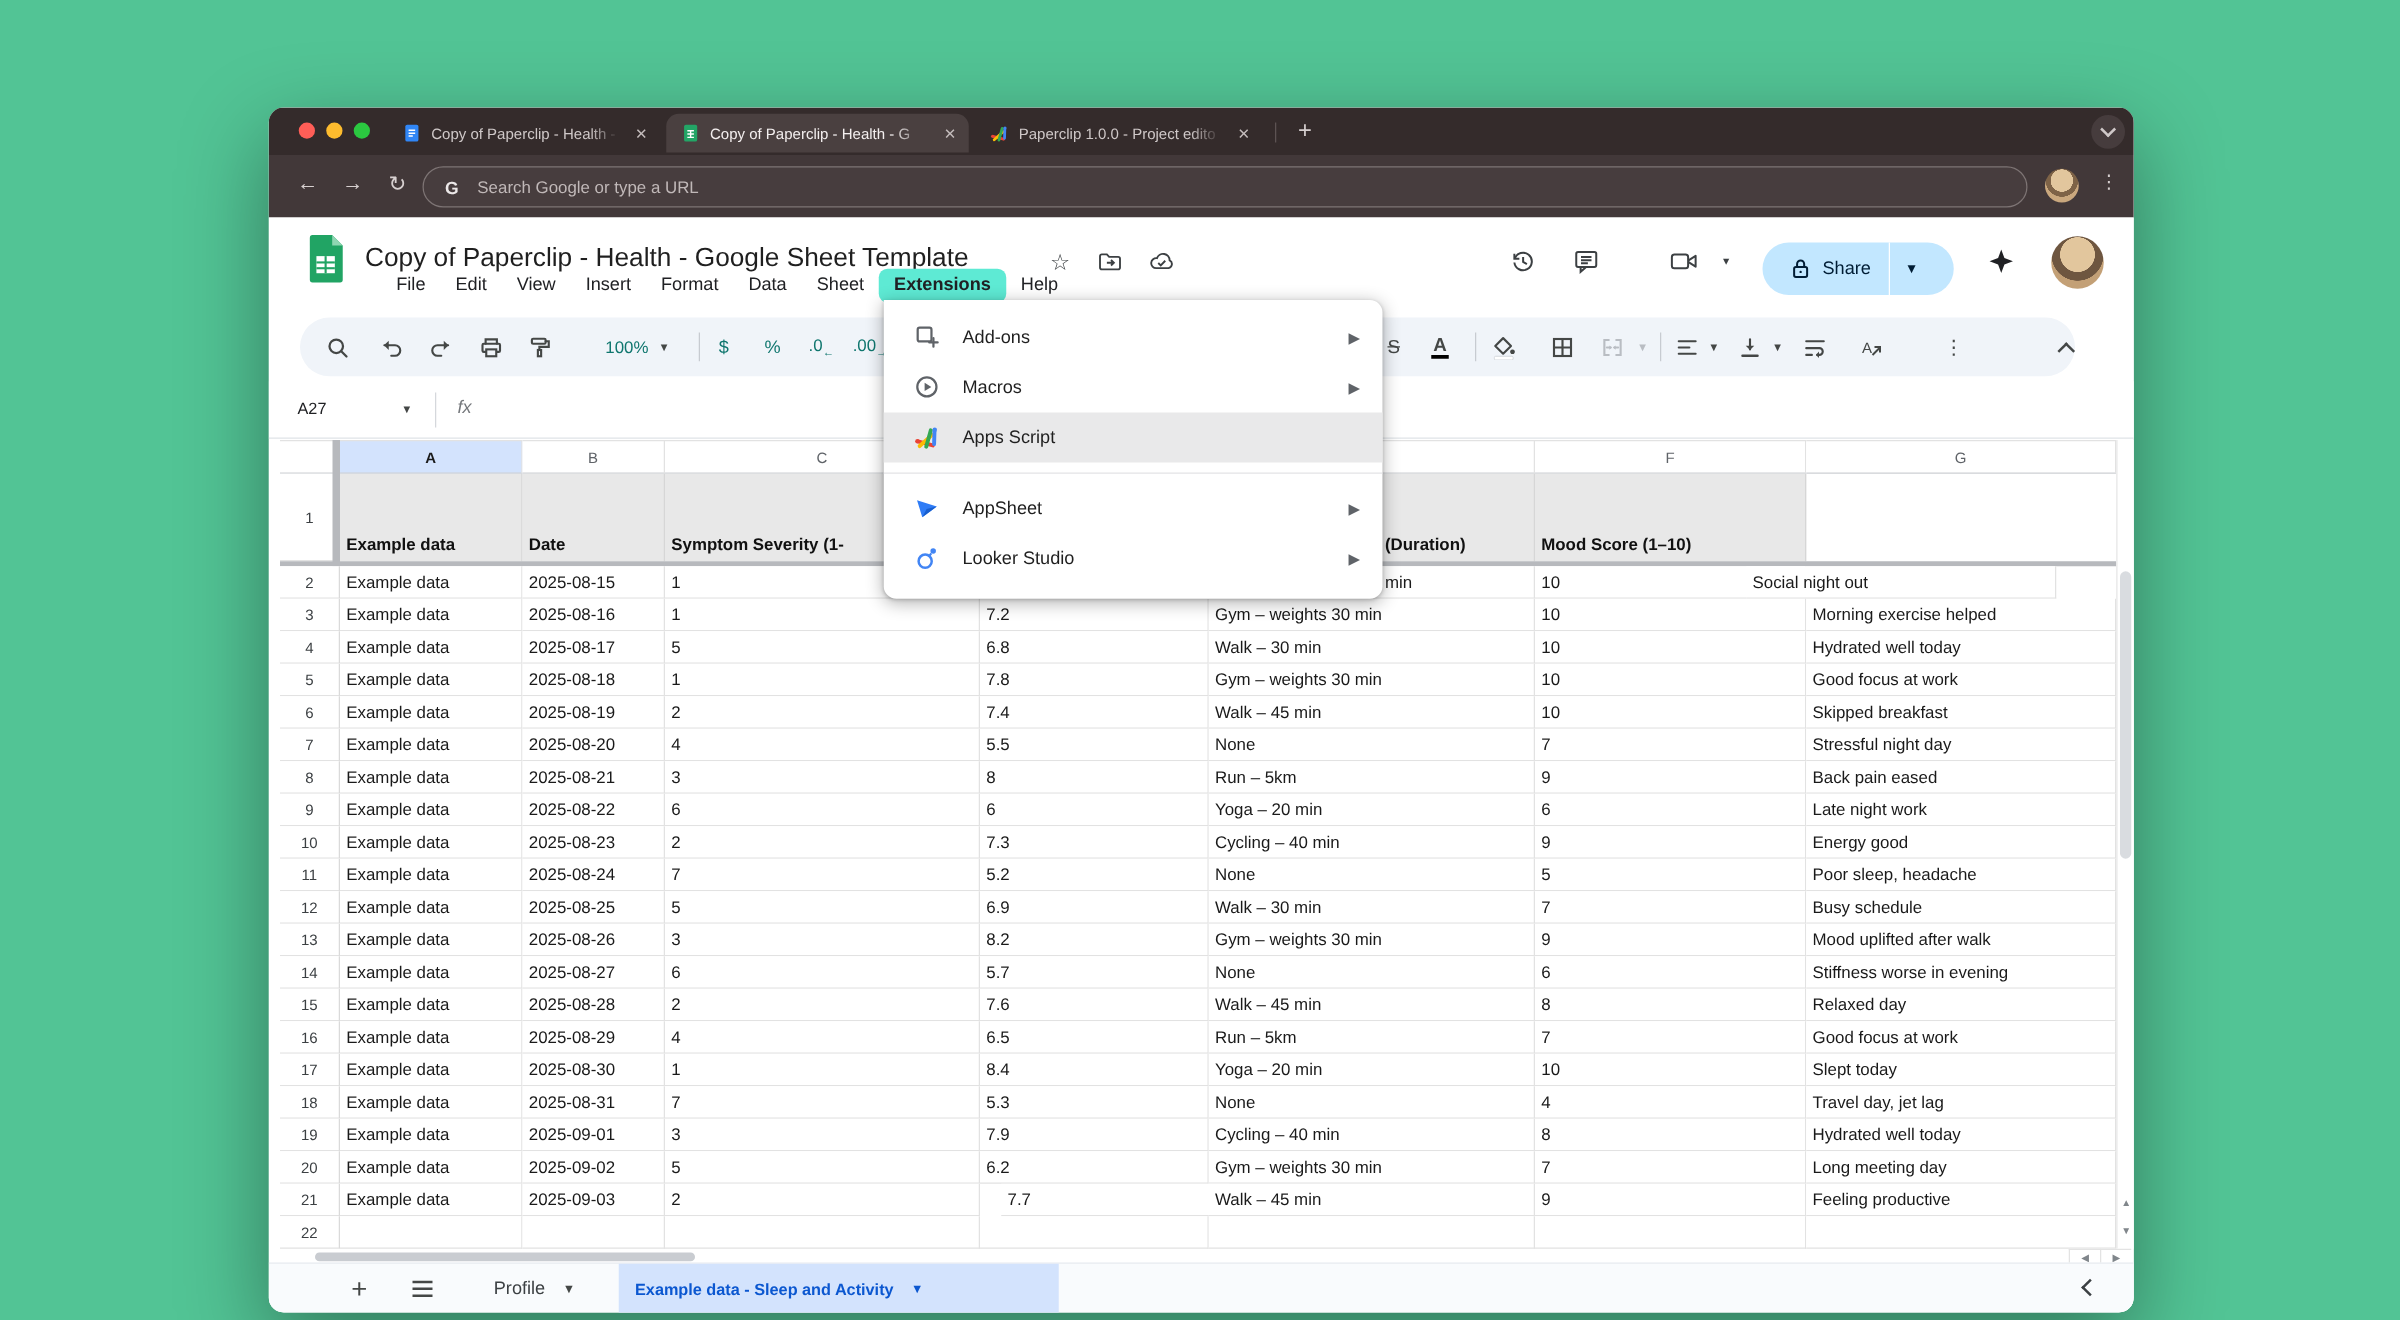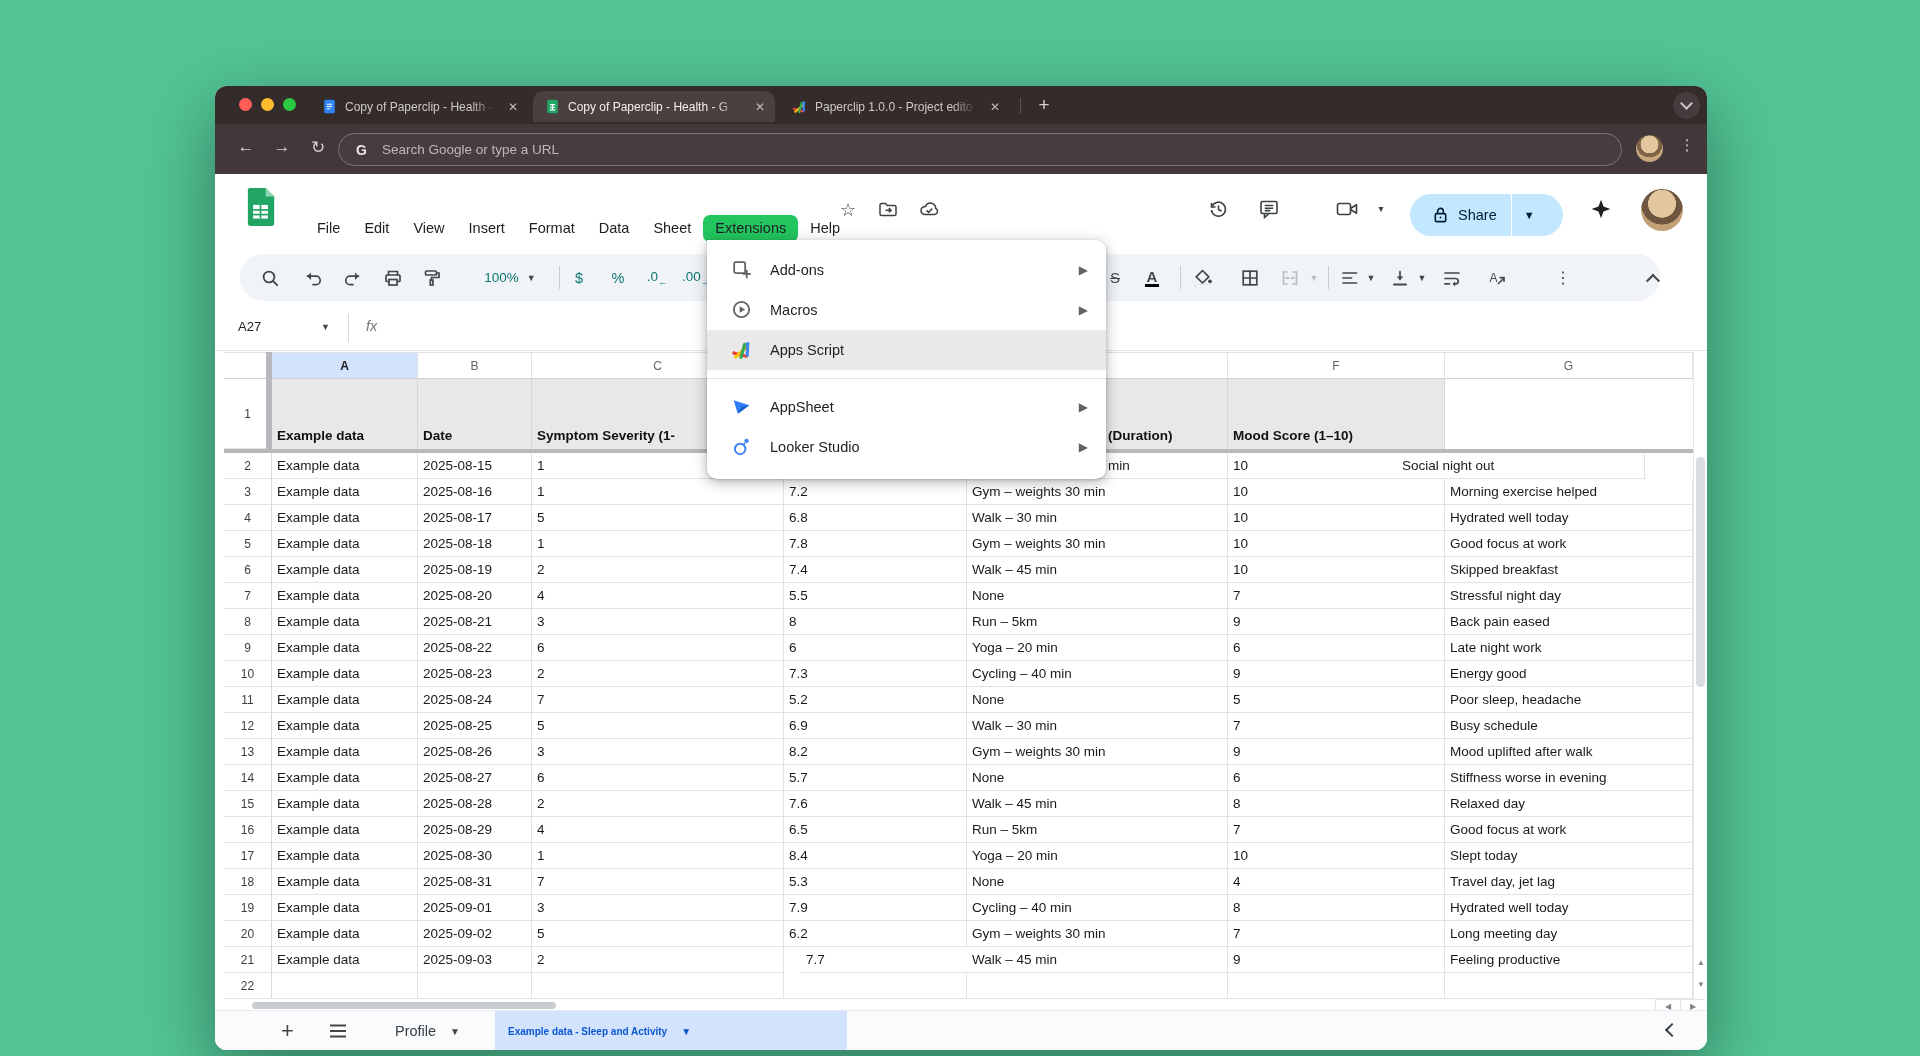--- a/index.html
+++ b/index.html
@@ -40,21 +40,21 @@
              background:radial-gradient(circle at 50% 35%, #e2c69d 0 40%, #7e6347 41% 58%, #caa87e 59%); }
   .dots { position:absolute; left:1462px; top:12px; color:#d7d0d0; font-size:15px; letter-spacing:0; width:20px; text-align:center;}
 
   
   .sheets { position:absolute; left:0; top:88px; width:1492px; height:876px; background:#fff; }
   .logo { position:absolute; left:30px; top:13px; }
   .doctitle { position:absolute; left:77px; top:21px; font-size:21px; color:#1f1f1f; font-weight:400; }
   .hicon { position:absolute; top:25px; width:22px; height:22px; color:#3c4043; font-size:18px; text-align:center; }
   .menubar { position:absolute; left:90px; top:41px; height:27px; display:flex; }
   .mitem { padding:0 12px; font-size:14.5px; color:#202124; line-height:27px; border-radius:7px; }
-  .mitem.open { background:#22c55e; }
+  .mitem.open { background:#5eead4;font-weight:bold; }
   .sharepill { position:absolute; left:1195px; top:20px; width:153px; height:42px; border-radius:21px;
                background:#c2e7ff; display:flex; align-items:center; }
   .sharepill .lk { margin-left:22px; }
   .sharepill .lbl { font-size:14.5px; color:#001d35; font-weight:500; margin-left:9px; }
   .sharepill .sep { width:1px; height:42px; background:#ffffff; margin-left:14px; }
   .sharepill .arr { color:#001d35; font-size:11px; margin-left:12px; }
   .appavatar { position:absolute; left:1426px; top:15px; width:42px; height:42px; border-radius:50%;
                background:radial-gradient(circle at 50% 35%, #e2c69d 0 40%, #6e5640 41% 60%, #c3a076 61%); }
 
   
@@ -106,21 +106,21 @@
   .emi.hl { background:#e9e9ea; }
   .emi .eico { width:22px; height:22px; margin-right:17px; flex:0 0 auto; }
   .emi .elbl { font-size:14.5px; color:#1f1f1f; flex:1; }
   .emi .sub { color:#5f6368; font-size:12px; }
   .emsep { height:1px; background:#e4e4e6; margin:8px 0; }
 
   
   .bbar { position:absolute; left:0; top:836px; width:1492px; height:40px; background:#f9fbfd; border-top:1px solid #e8ebef; }
   .bico { position:absolute; top:0; height:40px; display:flex; align-items:center; color:#444746; }
   .btab { position:absolute; left:280px; top:0; width:352px; height:40px; background:#d3e3fd; display:flex; align-items:center; }
-  .btab .l { margin-left:13px; font-size:10px; font-weight:bold; color:#0b57d0; }
+  .btab .l { margin-left:13px; font-size:13px; font-weight:bold; color:#0b57d0; }
   .btab .a { margin-left:14px; font-size:10px; color:#0b57d0; }
   .profile { position:absolute; left:180px; top:0; height:40px; display:flex; align-items:center; font-size:14.5px; color:#3c4043; }
   .profile .a { margin-left:14px; font-size:10px; color:#444746; }
   .collapse { position:absolute; left:1444px; top:8px; width:24px; height:24px; }
   .collapse .chevl { width:10px; height:10px; border-left:2.4px solid #3c4043; border-bottom:2.4px solid #3c4043;
                      transform:rotate(45deg); position:absolute; left:8px; top:6px; }
   svg { display:block; }
 </style>
 </head>
 <body>
@@ -194,20 +194,21 @@
       <div class="logo">
         <svg width="31" height="40" viewBox="0 0 28 38">
           <path d="M4 1 h15 l8 8 v26 a2 2 0 0 1 -2 2 H4 a2 2 0 0 1 -2 -2 V3 a2 2 0 0 1 2 -2 Z" fill="#21a464"></path>
           <path d="M19 1 l8 8 h-8 Z" fill="#8fd6b2"></path>
           <rect x="7" y="17" width="14" height="13" fill="#fff"></rect>
           <rect x="13.2" y="17" width="1.6" height="13" fill="#21a464"></rect>
           <rect x="7" y="21" width="14" height="1.6" fill="#21a464"></rect>
           <rect x="7" y="25.4" width="14" height="1.6" fill="#21a464"></rect>
         </svg>
       </div>
+      <div class="doctitle">Copy of Paperclip - Health - Google Sheet Template</div>
       <div class="hicon" style="left:622px">☆</div>
       <div class="hicon" style="left:663px">
         <svg width="20" height="20" viewBox="0 0 20 20" fill="none" stroke="#3c4043" stroke-width="1.5">
           <path d="M2 6 a1.5 1.5 0 0 1 1.5-1.5 h4 l1.8 2 h7.2 a1.5 1.5 0 0 1 1.5 1.5 v7 a1.5 1.5 0 0 1 -1.5 1.5 h-13 A1.5 1.5 0 0 1 2 15 Z"></path>
           <path d="M7.5 11.2 h5.4 M10.8 9 l2.3 2.2 -2.3 2.2"></path>
         </svg>
       </div>
       <div class="hicon" style="left:704px">
         <svg width="21" height="20" viewBox="0 0 21 20" fill="none" stroke="#3c4043" stroke-width="1.5">
           <path d="M6 15.5 a4 4 0 1 1 .6 -7.95 A5.2 5.2 0 0 1 16.7 9.3 a3.3 3.3 0 0 1 -.9 6.2 Z"></path>

